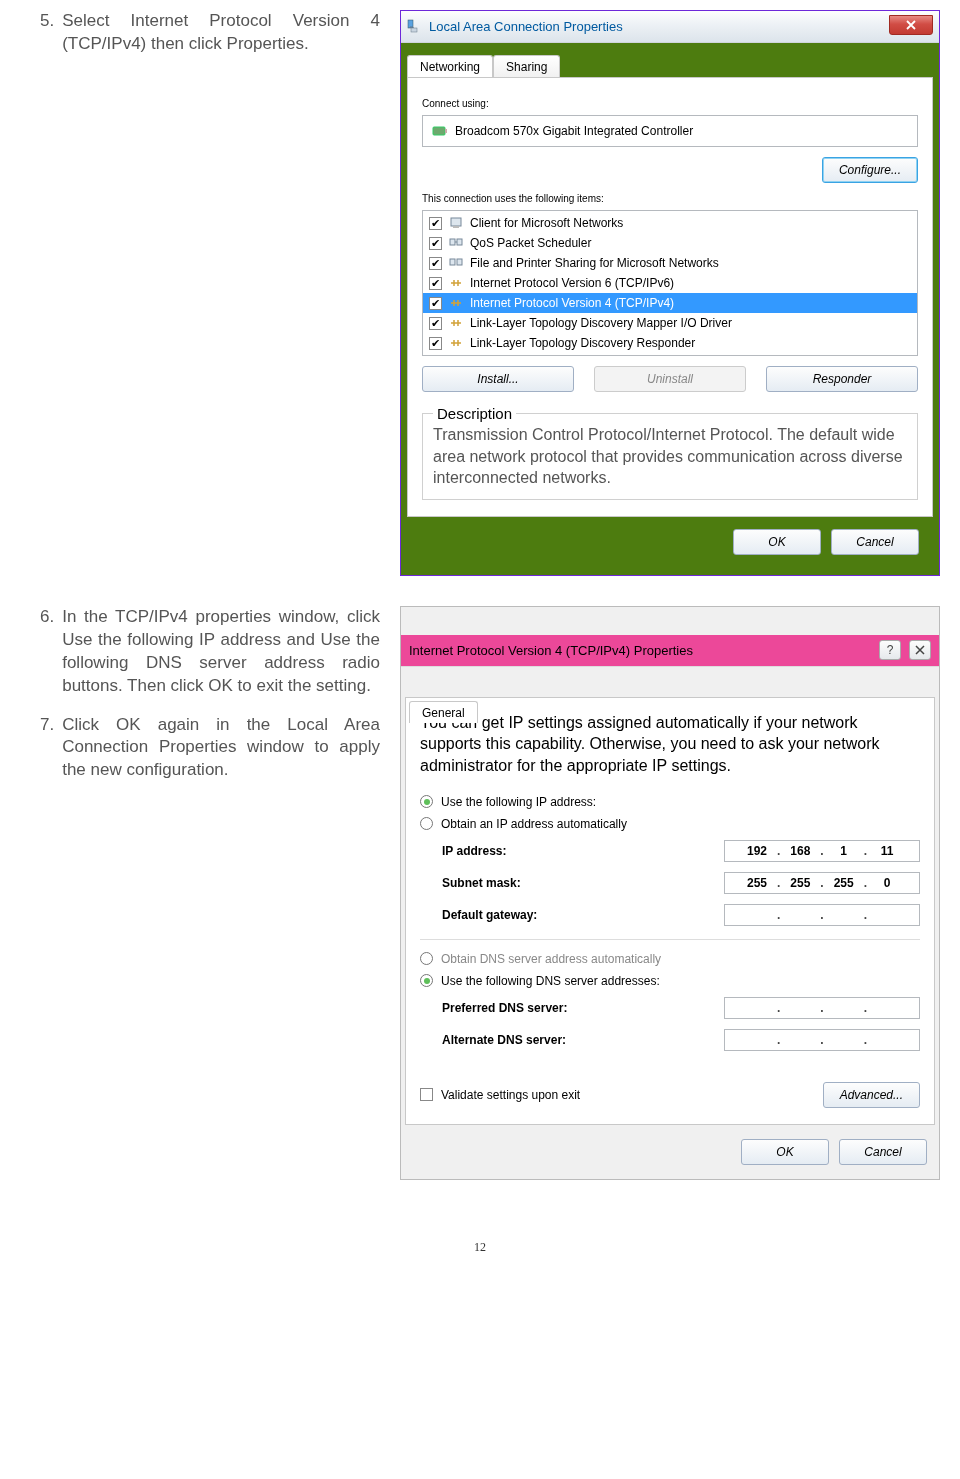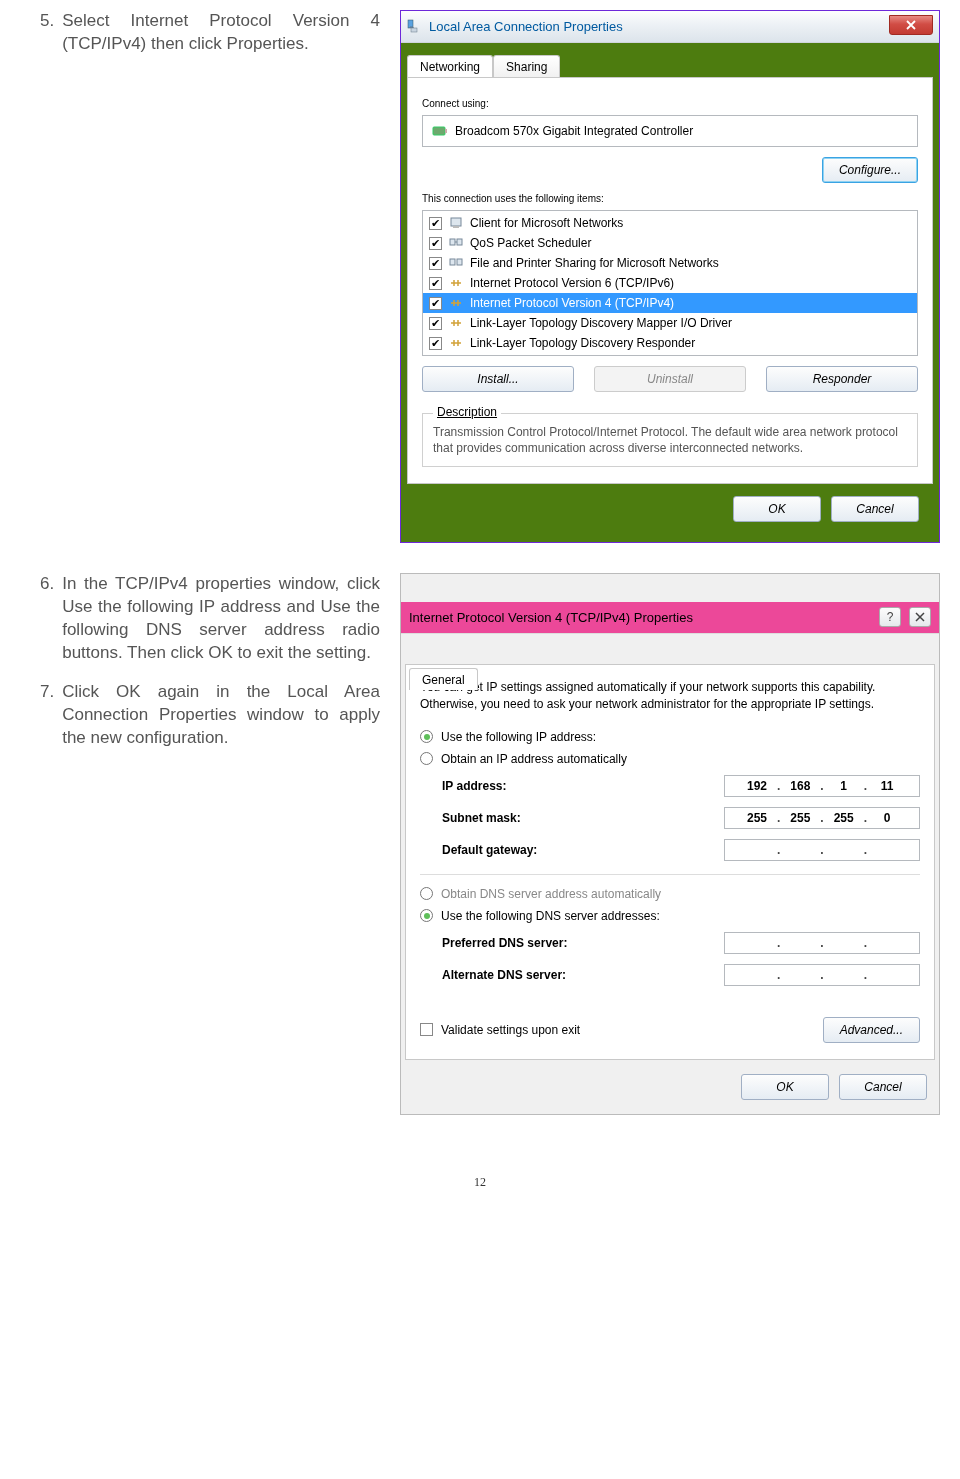--- a/index.html
+++ b/index.html
@@ -163,21 +163,21 @@
   .three-btns { display:flex; gap:20px; justify-content:space-between; margin-bottom:21px; }
   .three-btns .btn { flex:1; }
   .group {
     border:1px solid #d0d0d0;
     padding: 10px 10px 10px 10px;
     position:relative;
     margin: 14px 0 6px 0;
   }
   .group .legend {
     position:absolute; top:-9px; left:10px;
-    background:#fff; padding:0 4px; font-size:12px;text-decoration:underline;
+    background:#fff; padding:0 4px; font-size:15px;
   }
   .bottom-btns {
     display:flex; gap:10px; justify-content:flex-end;
     padding: 12px 14px 14px 14px;
   }
   .radio {
     width:13px;height:13px; border:1px solid #777; border-radius:50%;
     background:#fff; display:inline-flex; align-items:center; justify-content:center;
   }
   .radio.checked::after{
@@ -192,21 +192,21 @@
     gap:3px; font-size:12px;
   }
   .oct { width:34px; text-align:center; }
   .dot { color:#444; }
   .hr { border:none; border-top:1px solid #ddd; margin:8px 0; }
   .ipv4-body { padding:4px; }
   .ipv4-sheet { margin-top:26px; border:1px solid #c8c8c8; background:#fff; padding:14px; position:relative; }
   .ipv4-bottom { display:flex; gap:10px; justify-content:flex-end; padding:10px 12px 14px 12px; background:#f0f0f0; }
   .chk-row { display:flex; align-items:center; gap:8px; padding:8px 0 2px 0; font-size:12px; }
   .page-num { text-align:center; font-size:12px; font-family:'Times New Roman',serif; color:#333; margin-top:60px; }
-  .desc-text { color:#555; font-size:12px; line-height:1.35; }
+  .desc-text { color:#555; font-size:16px; line-height:1.35; }
 </style>
 </head>
 <body>
 
 <div class="row">
   <div class="instruction">
     <span class="num">5.</span>
     <span>Select Internet Protocol Version 4 (TCP/IPv4) then click Properties.</span>
   </div>
 

